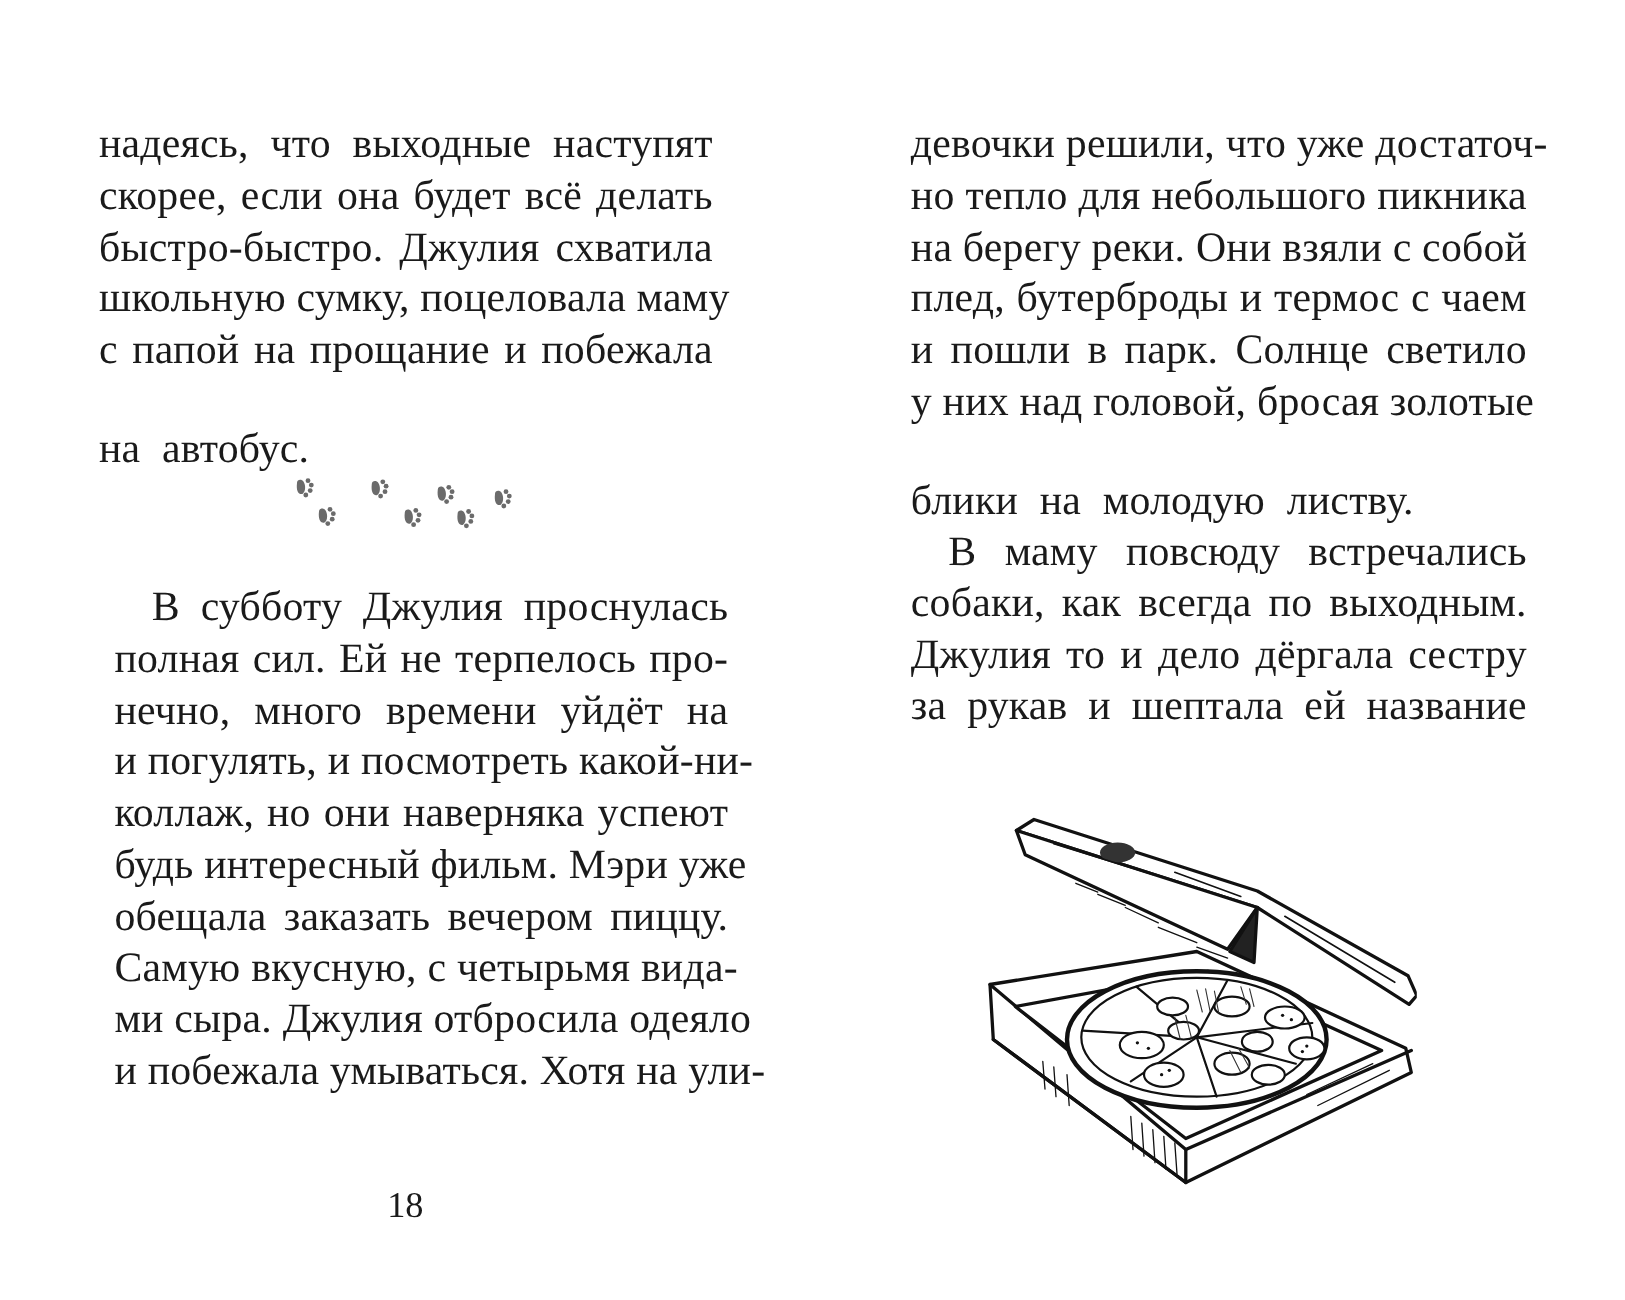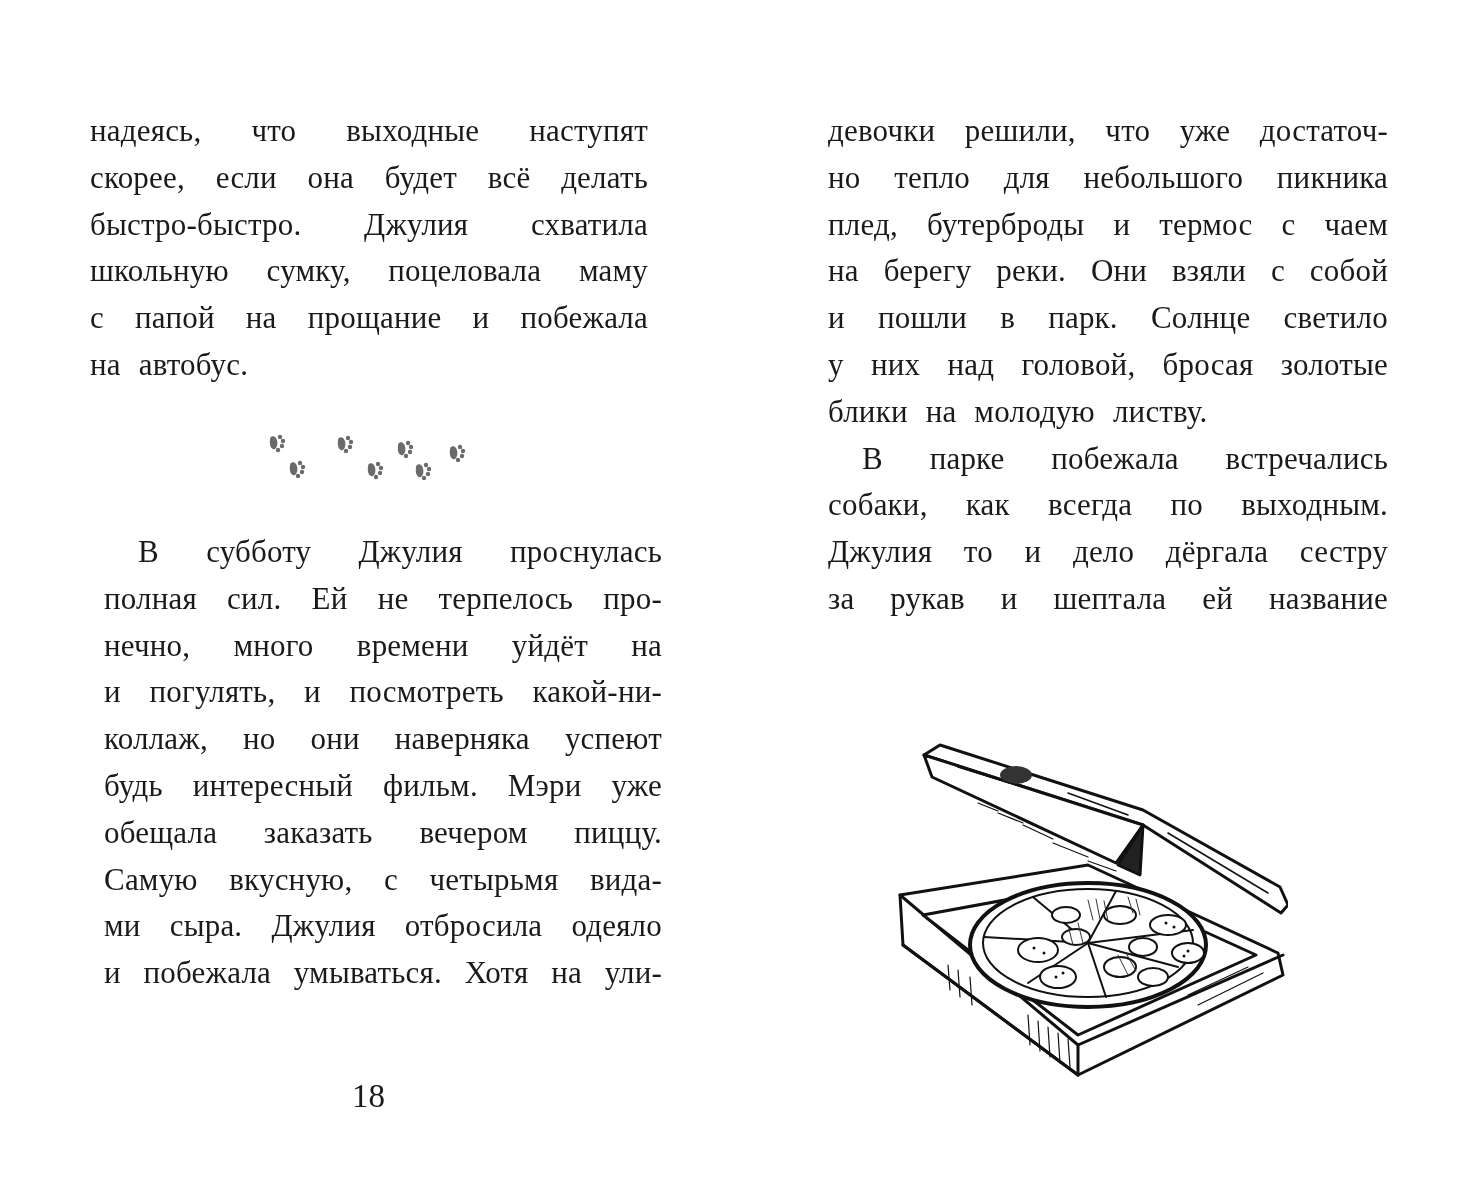--- a/index.html
+++ b/index.html
@@ -20,31 +20,32 @@
       top: 0;
       height: 1182px;
     }
     .page-left { left: 0; width: 738px; }
     .page-right { left: 738px; width: 739px; }
 
     .block {
       position: absolute;
     }
     .line {
-      font-size: 31px;
+      font-size: 38px;
       line-height: 46.8px;
       height: 46.8px;
       white-space: nowrap;
       text-align: justify;
       text-align-last: justify;
       letter-spacing: 0.2px;
     }
     .line.last {
       text-align-last: left;
       word-spacing: 10px;
+      margin-top: 43px;
     }
     .line.indent {
       padding-left: 34px;
     }
 
     #left-block-1 { left: 90px; top: 108px; width: 558px; }
     #left-block-2 { left: 104px; top: 529px; width: 558px; }
     #right-block { left: 90px; top: 108px; width: 560px; }
 
     .page-number {
@@ -122,27 +123,27 @@
   </div>
 
   <div class="page-number">18</div>
 </div>
 
 <div class="page page-right">
 
   <div class="block" id="right-block">
     <div class="line">девочки решили, что уже достаточ-</div>
     <div class="line">но тепло для небольшого пикника</div>
+    <div class="line">на берегу реки. Они взяли с собой</div>
     <div class="line">плед, бутерброды и термос с чаем</div>
-    <div class="line">на берегу реки. Они взяли с собой</div>
     <div class="line">и пошли в парк. Солнце светило</div>
     <div class="line">у них над головой, бросая золотые</div>
     <div class="line last">блики на молодую листву.</div>
 
-    <div class="line indent">В парке побежала встречались</div>
+    <div class="line indent">В маму повсюду встречались</div>
     <div class="line">собаки, как всегда по выходным.</div>
     <div class="line">Джулия то и дело дёргала сестру</div>
     <div class="line">за рукав и шептала ей название</div>
   </div>
 
   <div class="pizza">
     <svg width="400" height="380" viewBox="0 0 400 380" fill="none" stroke="#111" stroke-width="3" stroke-linejoin="round" stroke-linecap="round">
 
       <path d="M36,40 L52,30 L255,95 L392,172 L400,190 L393,198 L255,110 Z" fill="#fff"></path>
       <path d="M36,40 L255,110 L228,148 L44,62 Z" fill="#fff"></path>

